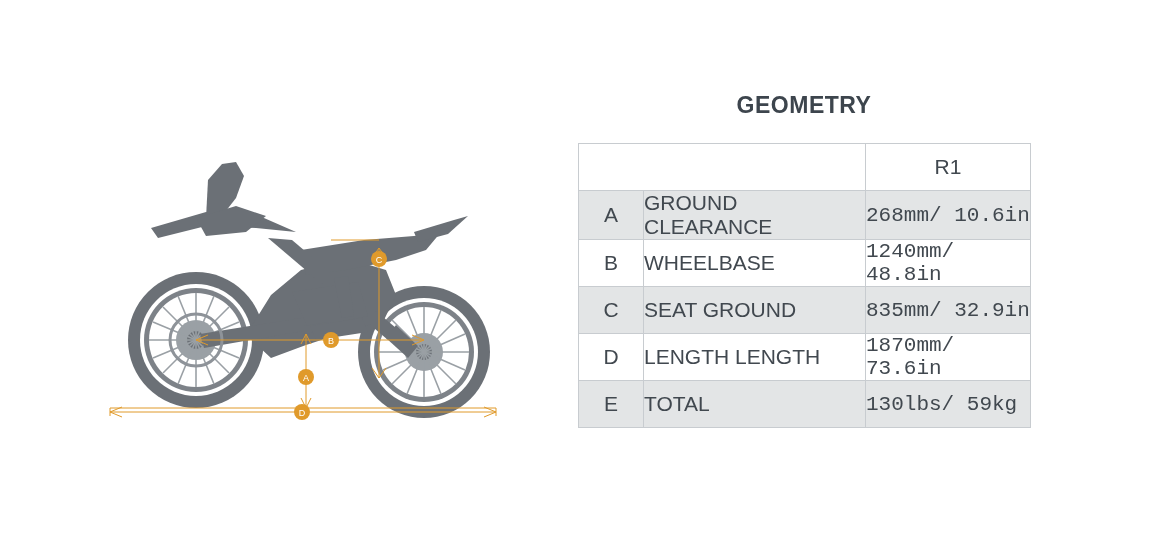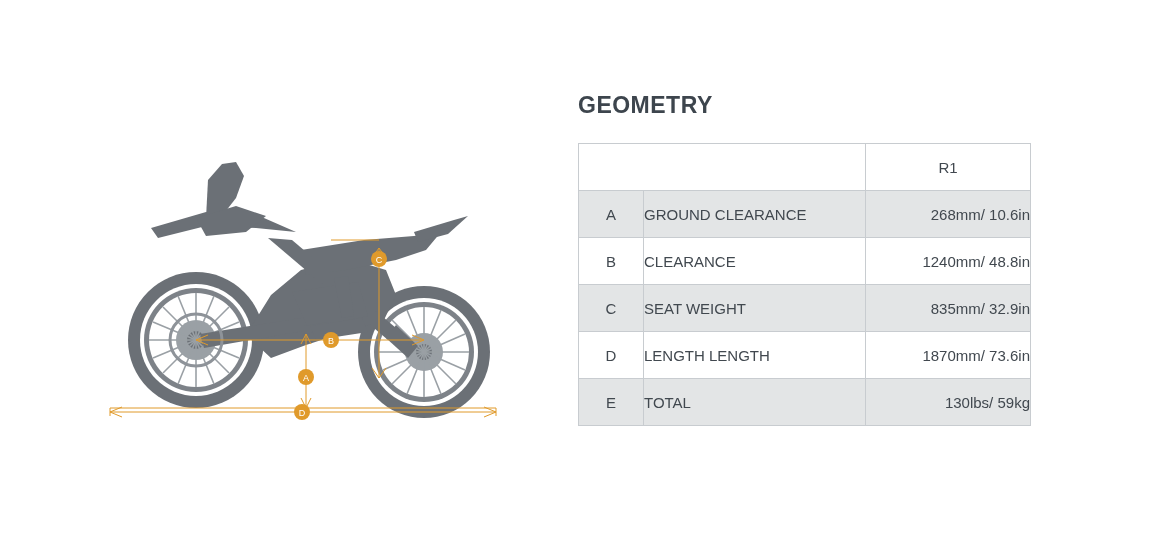--- a/index.html
+++ b/index.html
@@ -33,36 +33,37 @@
   }
 
   
   .geometry-panel {
     position: absolute;
     left: 578px;
     top: 92px;
     width: 452px;
   }
   .geometry-title {
+    text-align: center;
     font-size: 23px;
     font-weight: bold;
     letter-spacing: 0.5px;
     color: #3d454d;
     margin: 0 0 24px 0;
   }
   table.geo {
     border-collapse: collapse;
     width: 452px;
     table-layout: fixed;
   }
   table.geo td, table.geo th {
     border: 1px solid #c8ccd0;
     height: 46px;
     font-weight: normal;
-    font-size: 15px;
+    font-size: 21px;
     color: #41484f;
     padding: 0;
   }
   col.c-letter { width: 65px; }
   col.c-label  { width: 222px; }
   col.c-value  { width: 165px; }
 
   .hdr-blank { background: #ffffff; }
   .hdr-model {
     background: #ffffff;
@@ -72,22 +73,23 @@
   }
   .cell-letter {
     text-align: center;
     font-size: 15px;
   }
   .cell-label {
     padding-left: 22px;
     font-size: 15.5px;
   }
   .cell-value {
-    text-align: right;
+    text-align: left;
     font-size: 15.5px;
+    font-family: Liberation Mono, monospace;
   }
   tr.shaded td { background: #e3e5e6; }
   tr.plain td { background: #ffffff; }
 
   
 </style>
 </head>
 <body>
 
 <div class="page">
@@ -244,26 +246,26 @@
         </tr>
       </thead>
       <tbody>
         <tr class="shaded">
           <td class="cell-letter">A</td>
           <td class="cell-label">GROUND CLEARANCE</td>
           <td class="cell-value">268mm/ 10.6in</td>
         </tr>
         <tr class="plain">
           <td class="cell-letter">B</td>
-          <td class="cell-label">CLEARANCE</td>
+          <td class="cell-label">WHEELBASE</td>
           <td class="cell-value">1240mm/ 48.8in</td>
         </tr>
         <tr class="shaded">
           <td class="cell-letter">C</td>
-          <td class="cell-label">SEAT WEIGHT</td>
+          <td class="cell-label">SEAT GROUND</td>
           <td class="cell-value">835mm/ 32.9in</td>
         </tr>
         <tr class="plain">
           <td class="cell-letter">D</td>
           <td class="cell-label">LENGTH LENGTH</td>
           <td class="cell-value">1870mm/ 73.6in</td>
         </tr>
         <tr class="shaded">
           <td class="cell-letter">E</td>
           <td class="cell-label">TOTAL</td>

